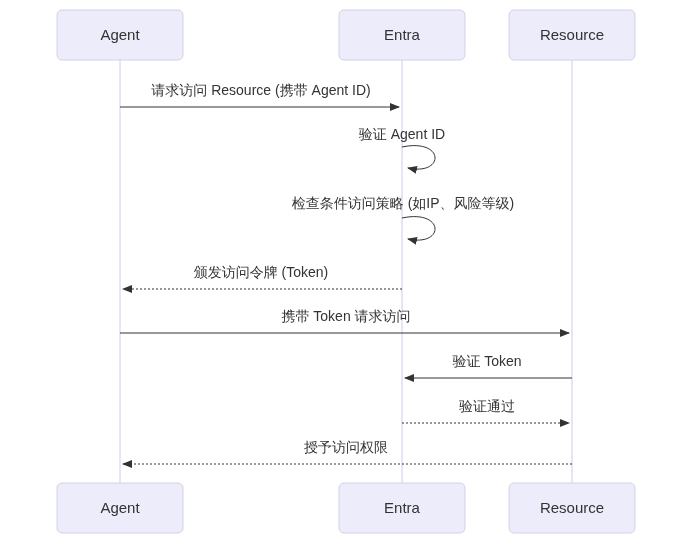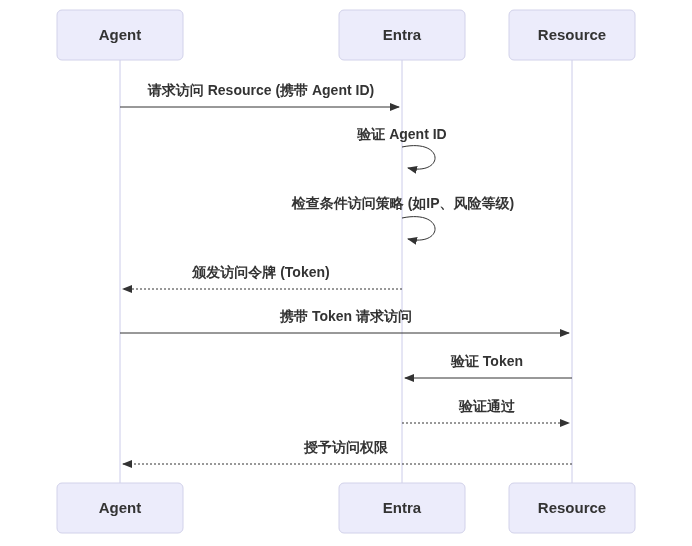--- a/index.html
+++ b/index.html
@@ -7,21 +7,20 @@
     padding: 0;
     background: #ffffff;
     width: 692px;
     height: 546px;
     overflow: hidden;
   }
   .diagram-wrap {
     width: 692px;
     height: 490px;
     position: relative;
-    font-weight: bold;
   }
   svg text {
     font-family: "Liberation Sans", "DejaVu Sans", sans-serif;
     fill: #333333;
   }
   .actor-box {
     stroke: #d2d2ea;
     stroke-width: 1;
   }
   .actor-label {

